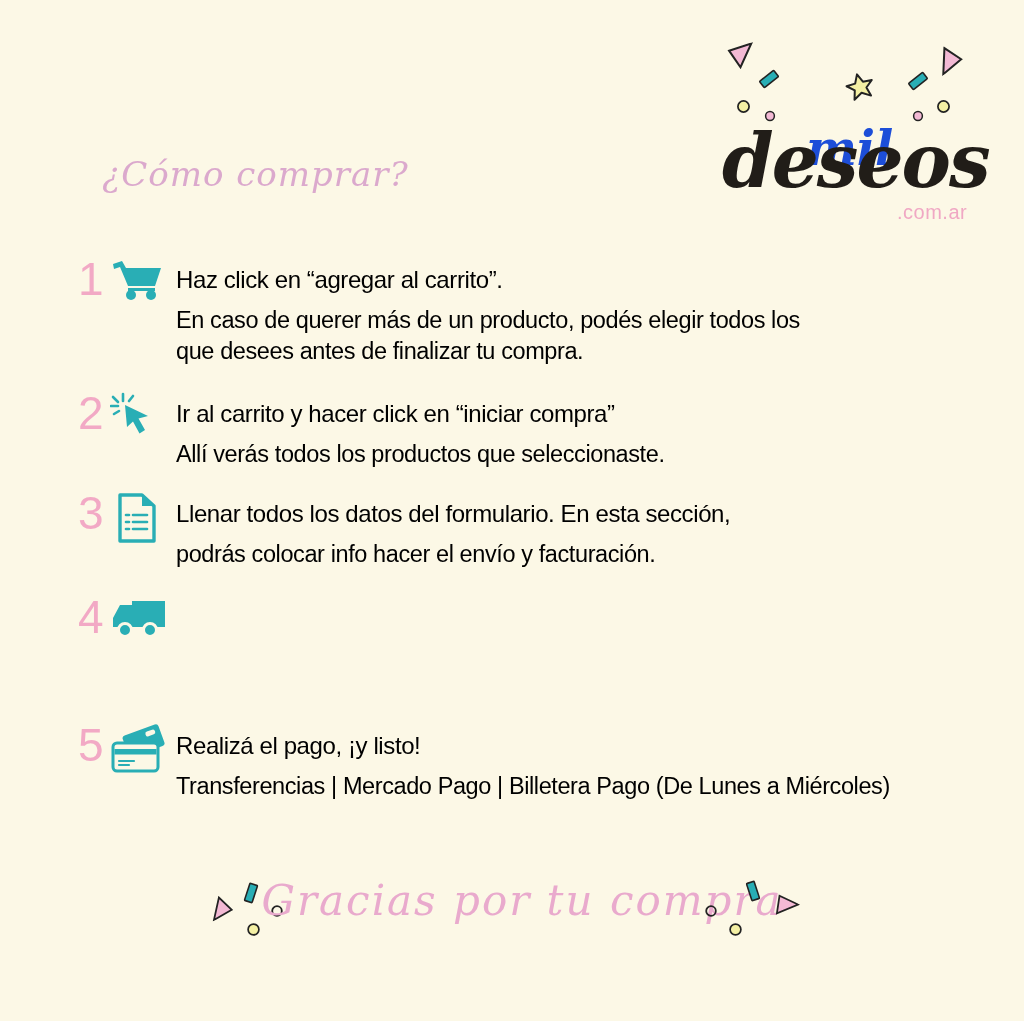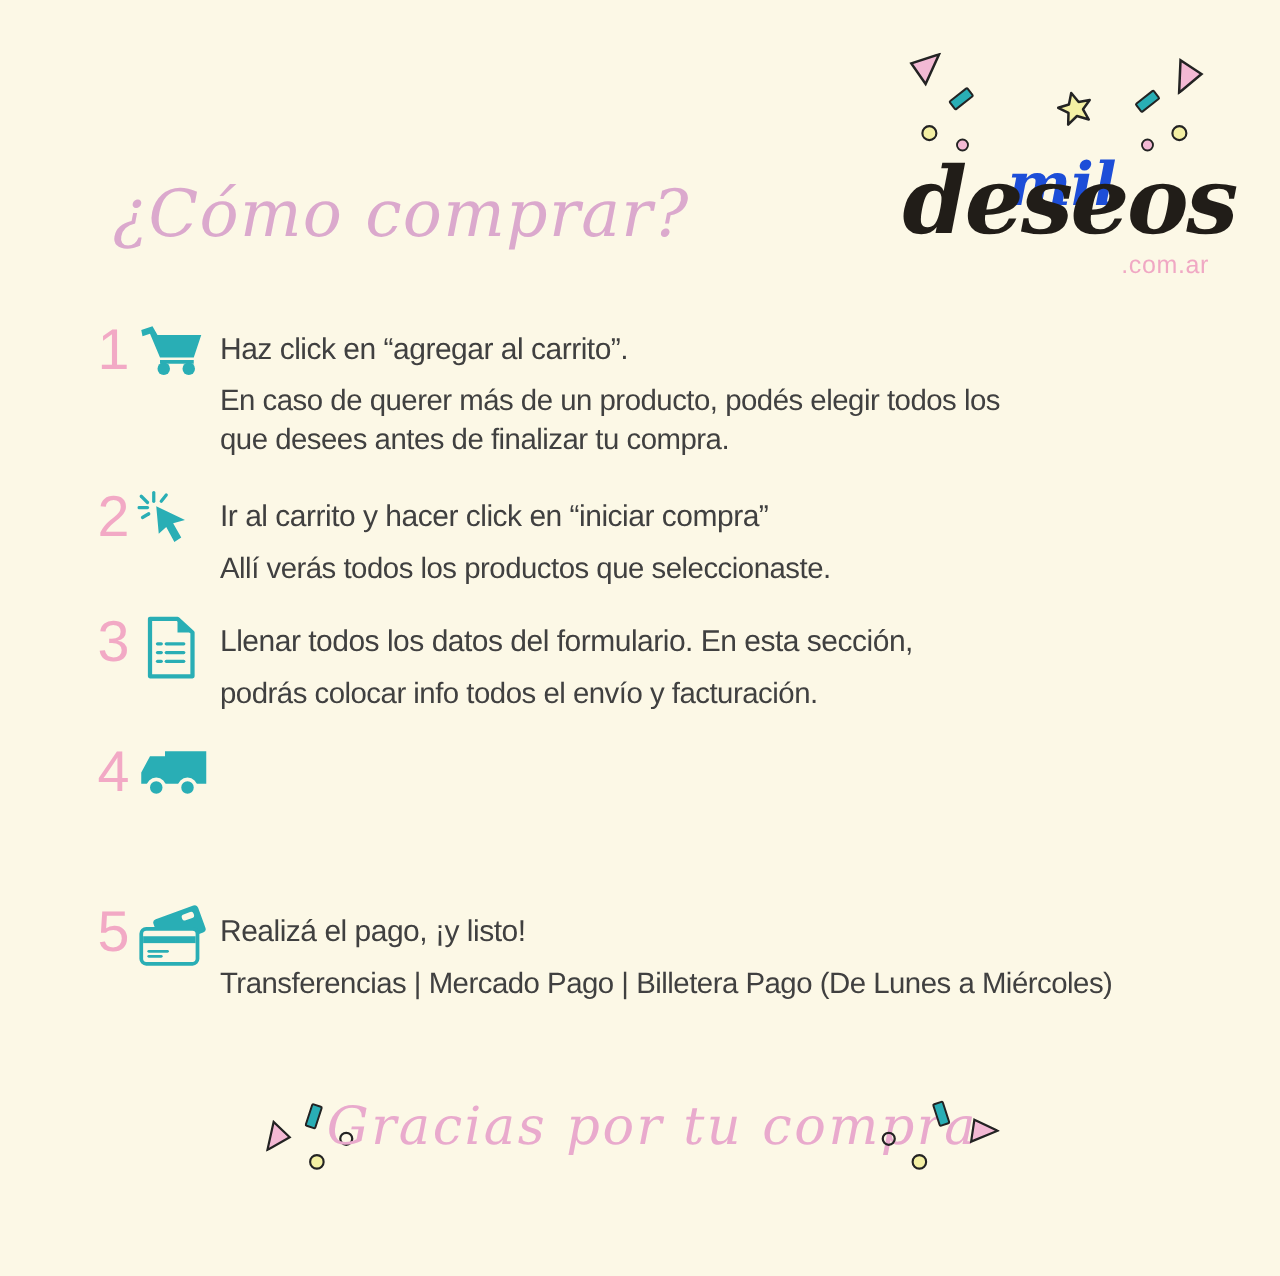--- a/index.html
+++ b/index.html
@@ -3,39 +3,39 @@
 <meta charset="utf-8">
 <style>
   html,body { margin:0; padding:0; }
   .canvas {
     position:relative; width:1024px; height:1021px;
     background:#FCF8E6; overflow:hidden;
     font-family:"Liberation Sans", sans-serif;
   }
   .script { font-family:"DejaVu Serif", serif; font-style:italic; }
   .title {
-    position:absolute; left:86px; top:138px; margin:4px;
-    font-size:52px; font-weight:500; color:#DBA9CD; letter-spacing:1px;
+    position:absolute; left:86px; top:138px; margin:16px;
+    font-size:34px; font-weight:500; color:#DBA9CD; letter-spacing:1px;
   }
   
   .logo-mil   { position:absolute; left:806px; top:88px;  font-size:48px; font-weight:600; color:#1d4ed8;margin-top:32px; }
   .logo-deseos{ position:absolute; left:722px; top:118px; font-size:74px; font-weight:700; color:#211D18; letter-spacing:-2px; }
   .logo-domain{ position:absolute; left:897px; top:201px; font-size:20px; color:#F0A8C4; letter-spacing:0.5px; }
   
   .conf { position:absolute; }
   
   .step {
     position:absolute; left:78px; right:30px;
     display:grid; grid-template-columns:32px 66px auto; align-items:start;
   }
   .step-number {
     font-size:46px; line-height:46px; color:#F2A9C5; font-weight:400;
   }
   .step-icon { padding-top:2px; }
-  .step-text { padding-top:9px; color:#404040; }
+  .step-text { padding-top:9px; color:#000000; }
   .step-heading {
     font-size:24px; line-height:30px; letter-spacing:-0.4px;
     margin:0 0 10px 0; font-weight:500;
   }
   .step-line {
     font-size:23.5px; line-height:31px; letter-spacing:-0.4px; font-weight:400;
   }
   
   .footer-message {
     position:absolute; left:0; right:0; top:876; top:876px;
@@ -134,21 +134,21 @@
             <line x1="17" y1="23" x2="31" y2="23"></line>
           <line x1="10" y1="30" x2="13" y2="30"></line>
             <line x1="17" y1="30" x2="31" y2="30"></line>
           <line x1="10" y1="37" x2="13" y2="37"></line>
             <line x1="17" y1="37" x2="31" y2="37"></line>
         </g>
       </svg>
     </div>
     <div class="step-text">
       <p class="step-heading">Llenar todos los datos del formulario. En esta sección,</p>
-      <div class="step-line">podrás colocar info todos el envío y facturación.</div>
+      <div class="step-line">podrás colocar info hacer el envío y facturación.</div>
     </div>
   </div>
 
   <div class="step" style="top:594px;">
     <div class="step-number">4</div>
     <div class="step-icon">
       <svg width="58" height="46" viewBox="0 0 58 46">
         <path d="M55 5 V31 H3 V22 L10 9 H22 V5 Z" fill="#29AEB5"></path>
         <circle cx="15" cy="34" r="6.5" fill="#29AEB5" stroke="#FCF8E6" stroke-width="3"></circle>
         <circle cx="40" cy="34" r="6.5" fill="#29AEB5" stroke="#FCF8E6" stroke-width="3"></circle>

